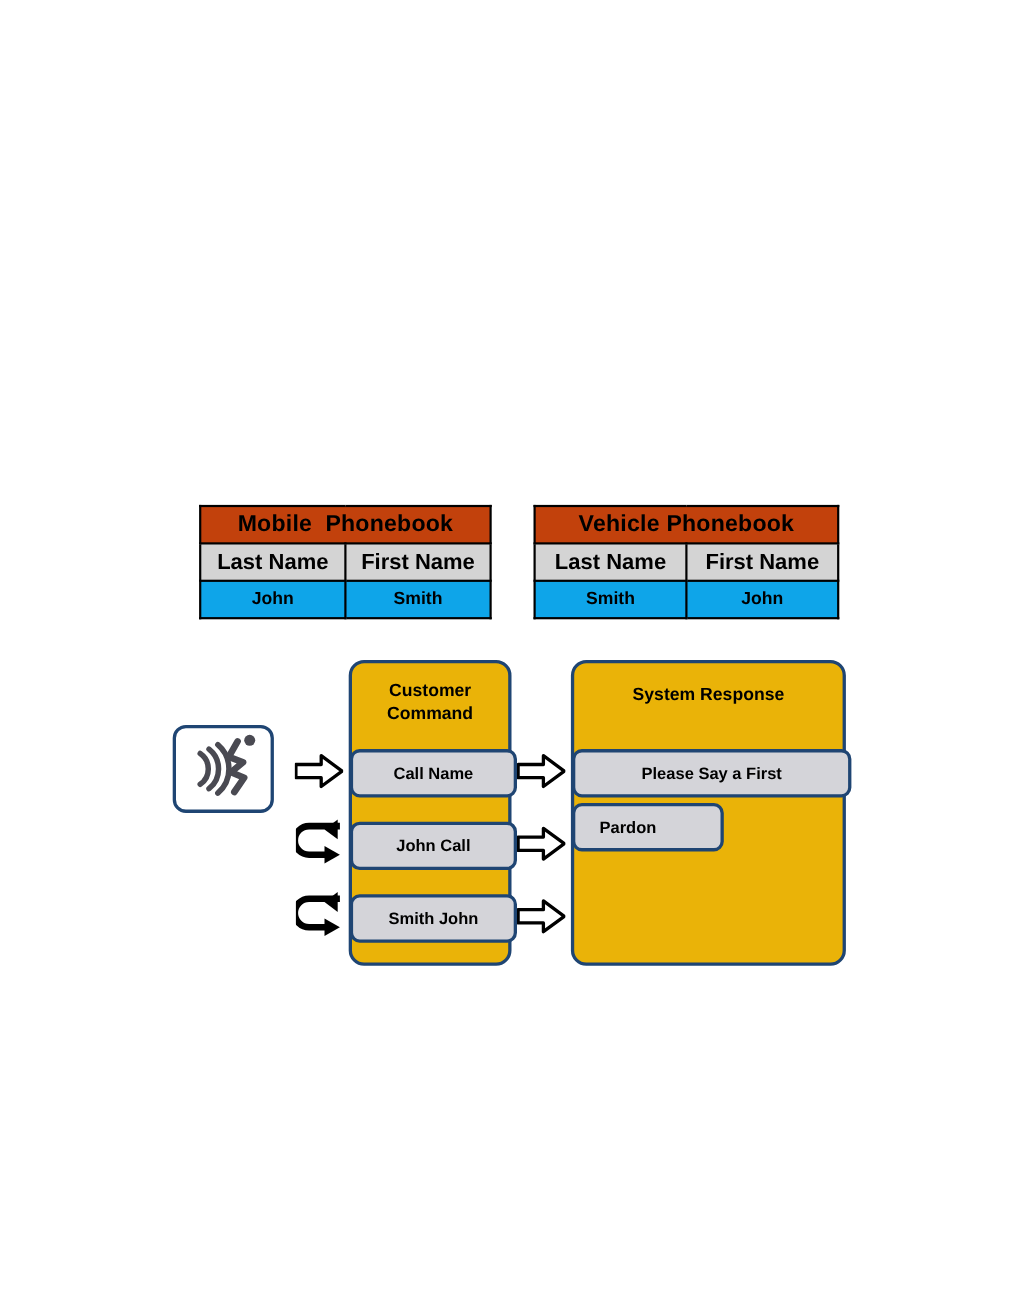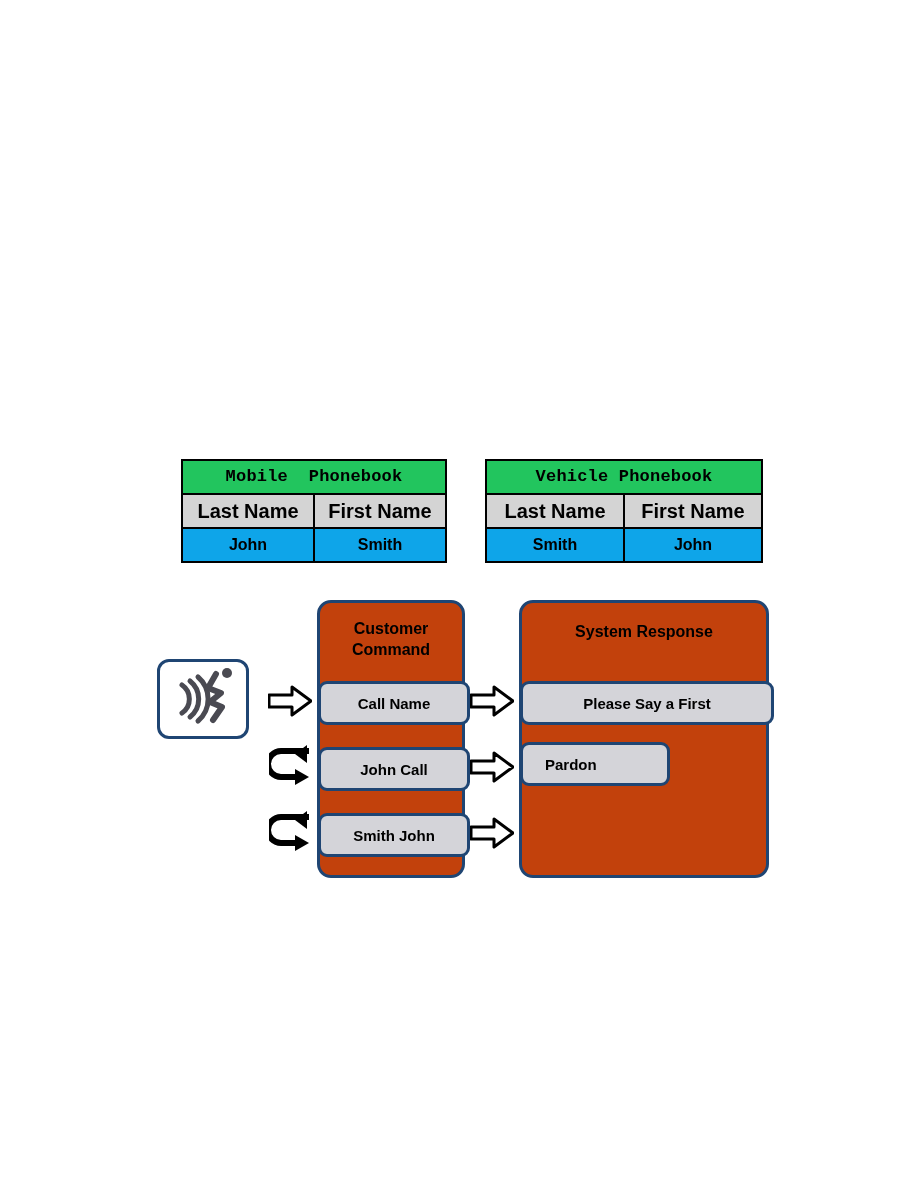--- a/index.html
+++ b/index.html
@@ -25,41 +25,40 @@
     border: 2px solid #000000;
     text-align: center;
     font-weight: bold;
     color: #000000;
     padding: 0;
     height: 32px;
     line-height: 32px;
     white-space: pre;
   }
   .pb-title {
-    background: #22c55e;
-    font-size: 17px;
+    background: #c2410c;
+    font-size: 21px;
     letter-spacing: 0.2px;
-    font-family: Liberation Mono, monospace;
   }
   .pb-head {
     background: #d4d4d4;
     font-size: 20px;
   }
   .pb-cell {
     background: #0ea5e9;
     font-size: 16px;
   }
 
   #mobile-phonebook { left: 181px; top: 459px; width: 266px; }
   #vehicle-phonebook { left: 485px; top: 459px; width: 278px; }
 
   
   .panel {
     position: absolute;
-    background: #c2410c;
+    background: #eab308;
     border: 3px solid #1f4573;
     border-radius: 14px;
     box-sizing: border-box;
   }
   #customer-command-panel {
     left: 317px; top: 600px; width: 148px; height: 278px;
   }
   #system-response-panel {
     left: 519px; top: 600px; width: 250px; height: 278px;
   }
@@ -98,21 +97,21 @@
 
   
   .cmd-row { left: -2px; width: 152px; }
   #cmd-row-0 { top: 78px; }
   #cmd-row-1 { top: 144px; }
   #cmd-row-2 { top: 210px; }
 
   
   .resp-row { left: -2px; width: 254px; }
   #resp-row-0 { top: 78px; }
-  #resp-row-1 { top: 139px; width: 150px; }
+  #resp-row-1 { top: 127px; width: 138px; }
   #resp-row-2 { top: 210px; }
 
   
   #speech-icon-box {
     position: absolute;
     left: 157px; top: 659px;
     width: 92px; height: 80px;
     background: #ffffff;
     border: 3px solid #1f4573;
     border-radius: 12px;

